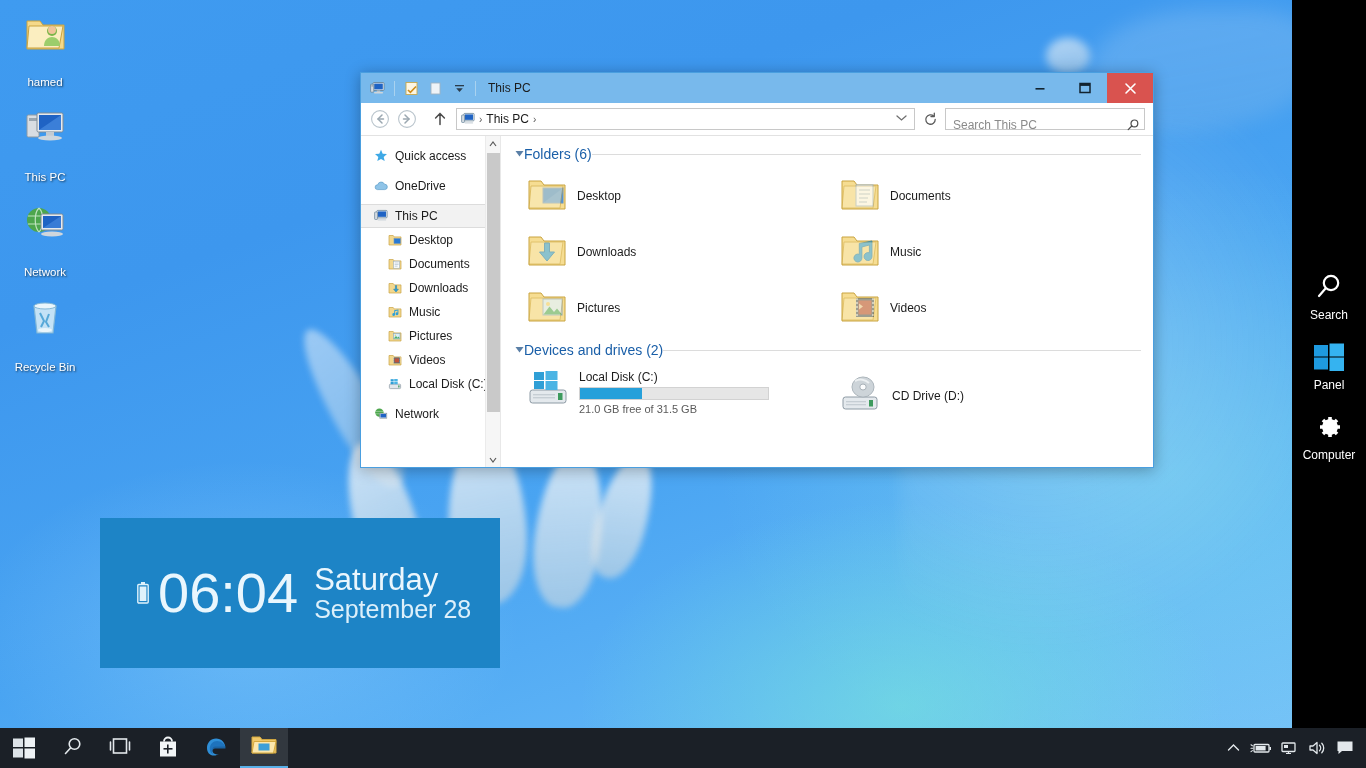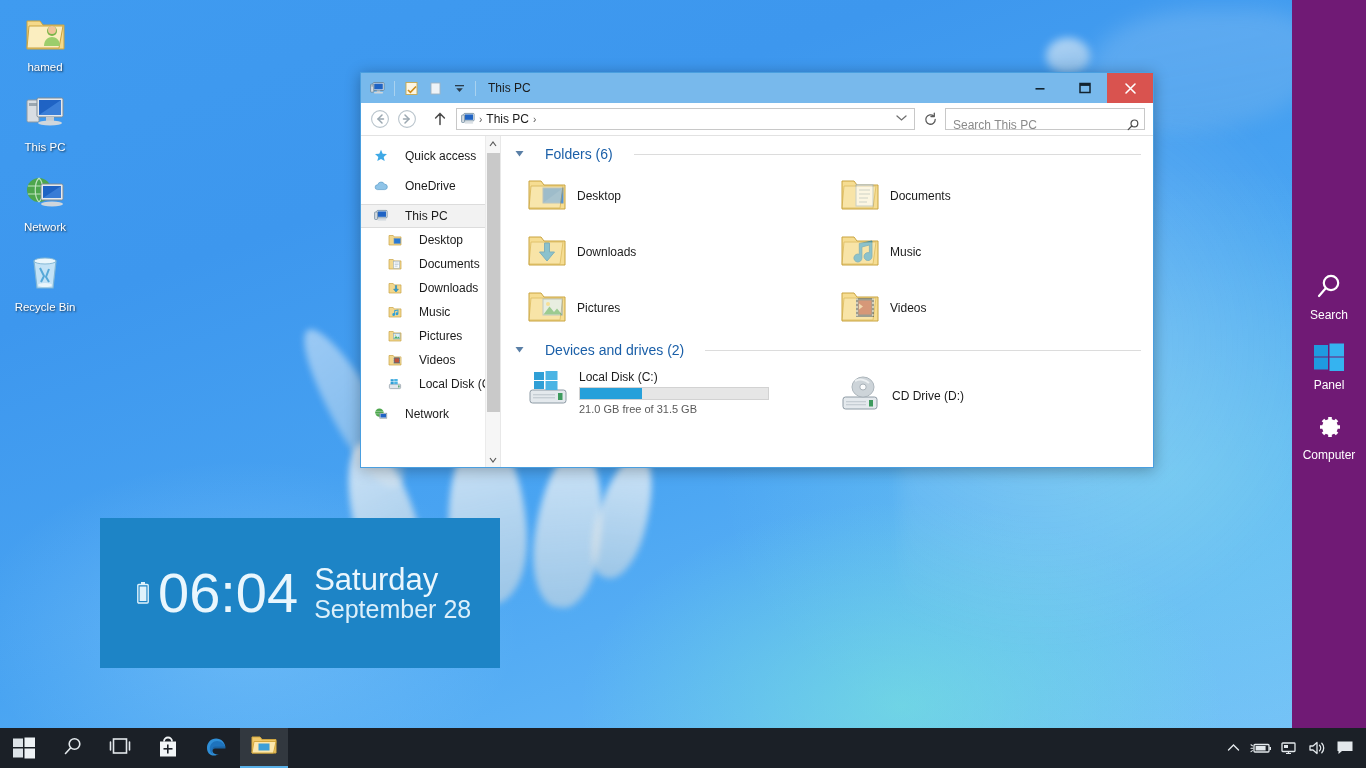--- a/index.html
+++ b/index.html
@@ -47,38 +47,38 @@
 
   
   #desktop-icons { position: absolute; left: 0; top: 0; width: 90px; }
   .desk-icon {
     width: 90px; padding: 10px 2px 6px; text-align: center;
     color: #fff; font-size: 11.5px; line-height: 13px;
     text-shadow: 1px 1px 2px rgba(0,0,0,.65);
     cursor: default;
   }
   .desk-icon .glyph { height: 48px; display:flex; align-items:center; justify-content:center; }
-  .desk-icon .label { margin-top: 3px; }
+  .desk-icon .label { margin-top: 18px; }
 
   
   #clock-tile {
     position: absolute; left: 100px; top: 518px; width: 400px; height: 150px;
     background: #1d84c6; display: flex; align-items: center;
     color: #dff2fb;
   }
   #clock-battery { width: 30px; margin-left: 28px; display:flex; justify-content:center; }
   #clock-time { font-size: 56px; font-weight: 300; letter-spacing: 0px; line-height: 1; color:#e9f6fd; }
   #clock-date { margin-left: 16px; line-height: 1.05; }
   #clock-day { font-size: 31px; font-weight: 300; color:#eaf6fd; }
   #clock-monthday { font-size: 25px; font-weight: 300; color:#dceffa; }
 
   
   #charms {
     position: absolute; right: 0; top: 0; width: 74px; height: 730px;
-    background: #701a75;
+    background: #000000;
     display: flex; flex-direction: column; align-items: center;
     justify-content: center; gap: 4px;
     color: #fff;
   }
   .charm { width: 74px; text-align: center; padding: 6px 0; cursor: default; }
   .charm .ci { height: 38px; display:flex; align-items:center; justify-content:center; }
   .charm .cl { font-size: 12px; margin-top: 2px; }
 
   
   #explorer {
@@ -126,39 +126,39 @@
   }
   #search-placeholder { flex:1; }
 
   #body-area { flex: 1; display:flex; min-height: 0; border-top:1px solid #e2e2e2; }
 
   
   #navpane {
     width: 140px; background:#fff; border-right:1px solid #e8e8e8;
     padding-top: 8px; font-size: 12px; color:#1b1b1b; position:relative;
   }
-  .nav-item { height: 24px; display:flex; align-items:center; gap:16px; padding-left: 12px; cursor:default; }
+  .nav-item { height: 24px; display:flex; align-items:center; gap:6px; padding-left: 12px; cursor:default; }
   .nav-item.child { padding-left: 26px; }
   .nav-item.selected { background:#f2f2f2; border:1px solid #dcdcdc; border-left:none; border-right:none; }
   .nav-ico { width:16px; height:16px; display:flex; align-items:center; justify-content:center; flex:none; }
   .nav-gap { height: 6px; }
 
   #navscroll {
     position:absolute; right:0; top:0; width:15px; height:100%;
     background:#f6f6f6; border-left:1px solid #ebebeb;
     display:flex; flex-direction:column; align-items:center;
   }
   .sb-arrow { width:15px; height:15px; display:flex; align-items:center; justify-content:center;
               font-size:8px; color:#606060; flex:none; }
   #sb-track { flex:1; width:15px; position:relative; }
   #sb-thumb { position:absolute; left:1px; top:2px; width:13px; height:86%; background:#c9c9c9; }
 
   
   #content { flex:1; background:#fff; padding: 10px 12px 0 14px; overflow:hidden; }
-  .group-head { display:flex; align-items:center; gap:21px; margin-bottom: 6px; }
+  .group-head { display:flex; align-items:center; gap:0; margin-bottom: 6px; }
   .group-tri { font-size: 8px; color:#3a6ea5; }
   .group-title { font-size: 14px; color:#1a5fa8; white-space:nowrap; }
   .group-rule { flex:1; height:1px; background:#dcdcdc; }
 
   .tiles { display:flex; flex-wrap:wrap; }
   .tile { width: 50%; height: 56px; display:flex; align-items:center; gap:10px; padding-left: 12px; cursor:default; }
   .tile-label { font-size: 12px; color:#1b1b1b; }
 
   .drive { width: 50%; display:flex; align-items:flex-start; gap:10px; padding:4px 0 0 12px; cursor:default; }
   .drive-info { padding-top: 2px; }

